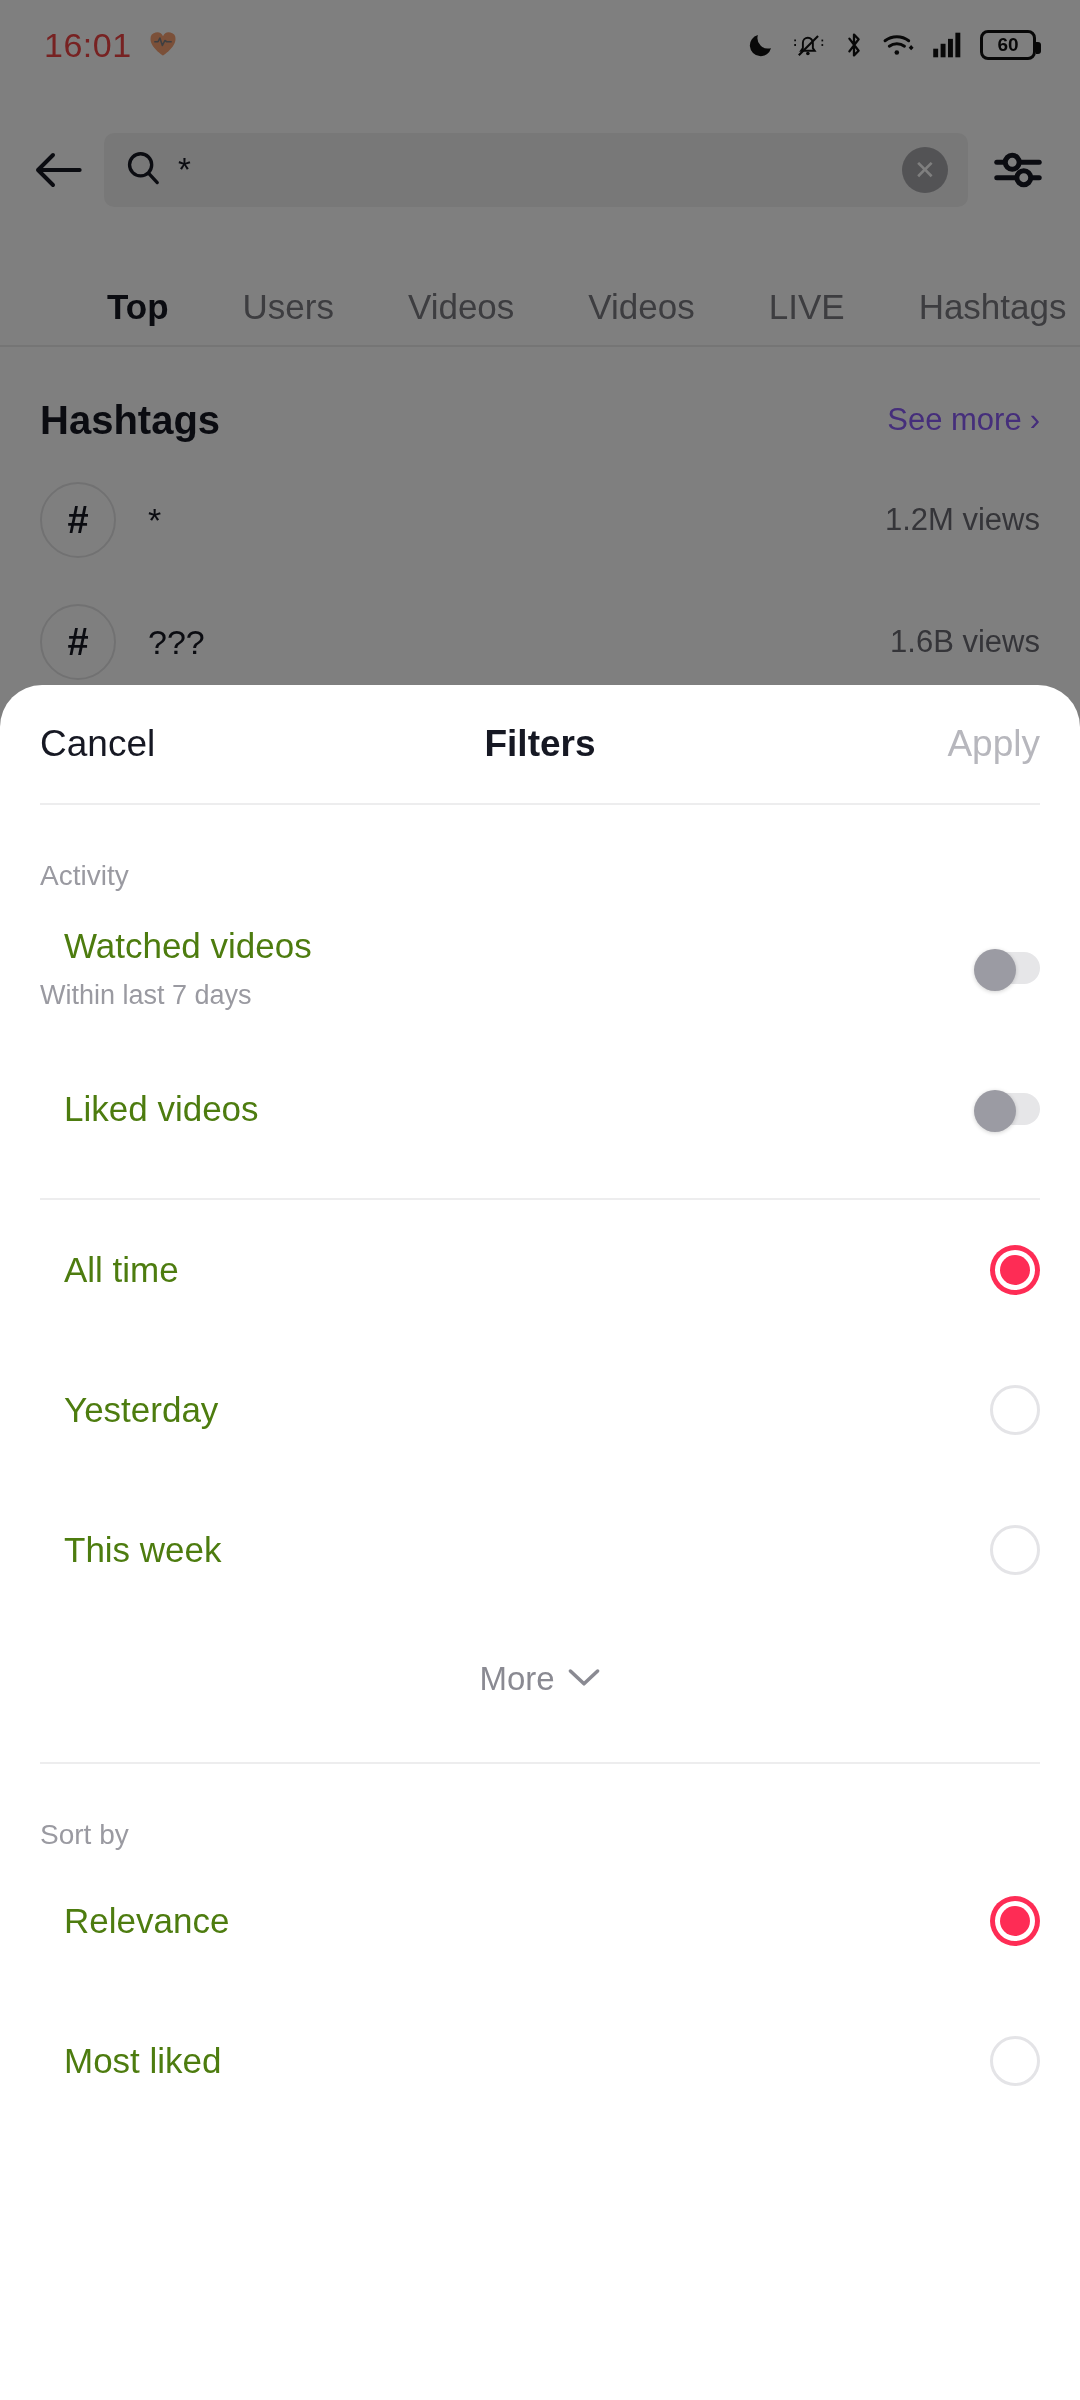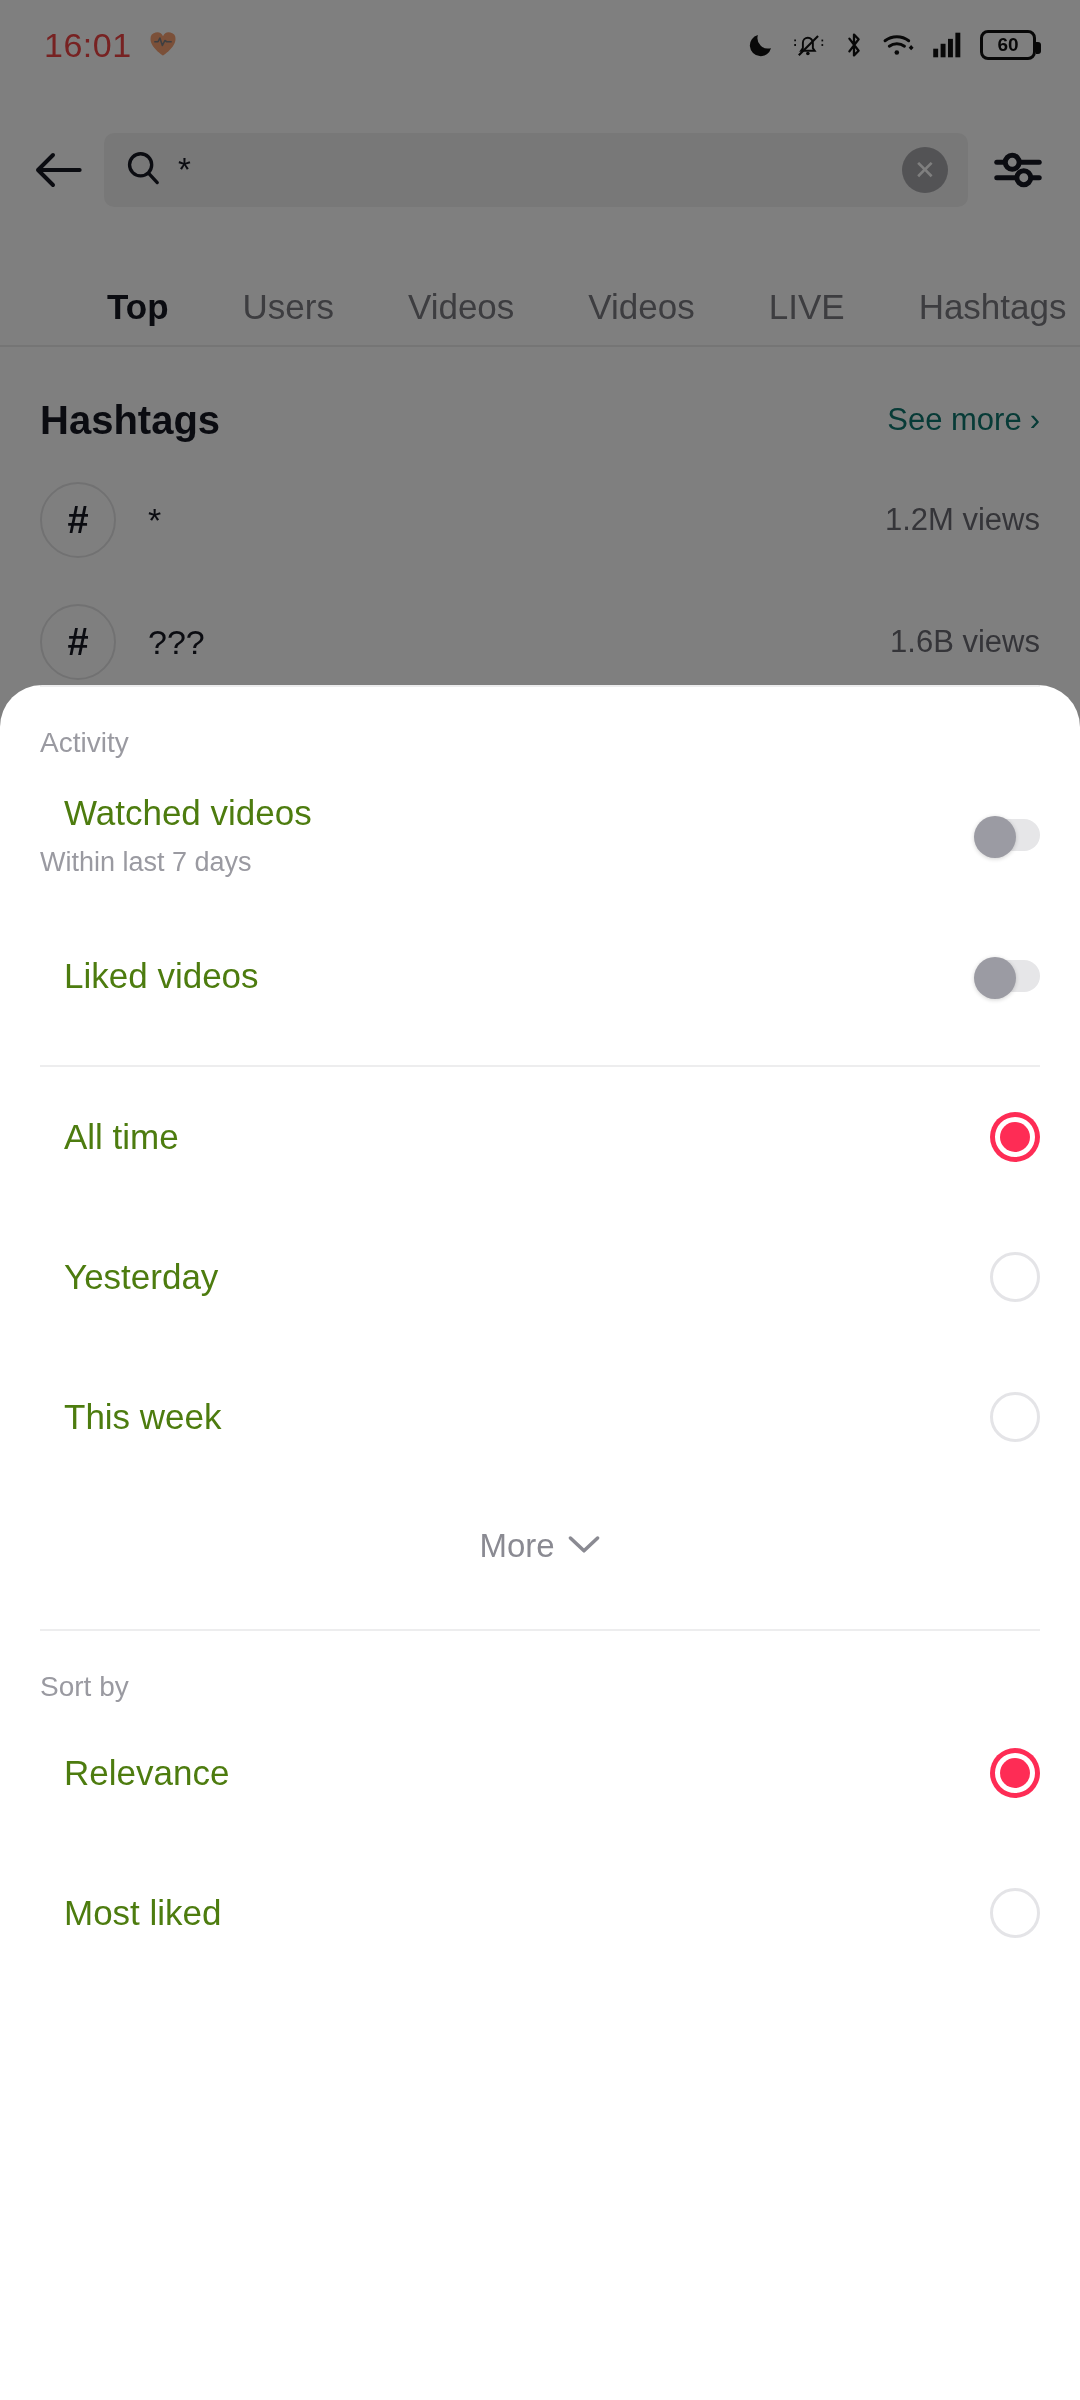--- a/index.html
+++ b/index.html
@@ -85,21 +85,21 @@
   .tabs-underline {
     position:absolute; top:345px; left:0; right:0; height:2px; background:rgba(0,0,0,0.08);
   }
 
   
   .section-title-row {
     position:absolute; top:380px; left:0; right:0; height:80px;
     display:flex; align-items:center; justify-content:space-between; padding:0 40px;
   }
   .section-title { font-size:40px; font-weight:700; color:#161823; }
-  .see-more { font-size:31px; color:#0f766e; display:flex; align-items:center; gap:8px; }
+  .see-more { font-size:31px; color:#8b5cf6; display:flex; align-items:center; gap:8px; }
 
   .hash-row {
     position:absolute; left:0; right:0; height:120px;
     display:flex; align-items:center; padding:0 40px; gap:32px;
   }
   .hash-circle {
     width:76px; height:76px; border-radius:50%;
     border:2px solid rgba(22,24,35,0.12);
     display:flex; align-items:center; justify-content:center;
     font-size:38px; color:#161823; font-weight:700;
@@ -121,21 +121,21 @@
     padding:0 40px;
   }
   .sh-cancel { font-size:37px; color:#161823; }
   .sh-title  { font-size:37px; color:#161823; font-weight:700;
                position:absolute; left:0; right:0; text-align:center; pointer-events:none; }
   .sh-apply  { font-size:37px; color:#b7b7bd; }
 
   .divider { height:2px; background:rgba(22,24,35,0.08); margin:0 40px; }
 
   .group-label {
-    font-size:28px; color:#9a9aa1; padding:40px 40px 0 40px;
+    font-size:28px; color:#9a9aa1; padding:55px 40px 0 40px;
   }
 
   .row {
     display:flex; align-items:center; justify-content:space-between;
     padding:0 40px; min-height:116px;
   }
   .row-texts { display:flex; flex-direction:column; gap:14px; }
   .row-title { font-size:35px; color:#4d7c0f;margin-left:24px; }
   .row-sub { font-size:27px; color:#9a9aa1; }
 
@@ -296,20 +296,25 @@
       <span class="hash-circle">#</span>
       <span class="hash-name">???</span>
       <span class="hash-views">1.6B views</span>
     </div>
   </div>
 
   <div id="bg-dim"></div>
 
   <div id="sheet">
 
+    <div class="sheet-header">
+      <span class="sh-cancel">Cancel</span>
+      <span class="sh-title">Filters</span>
+      <span class="sh-apply">Apply</span>
+    </div>
     <div class="divider"></div>
 
     <div class="group-label">Activity</div>
 
     <div class="row" style="min-height:152px">
       <div class="row-texts">
         <span class="row-title">Watched videos</span>
         <span class="row-sub">Within last 7 days</span>
       </div>
       <div class="toggle">

